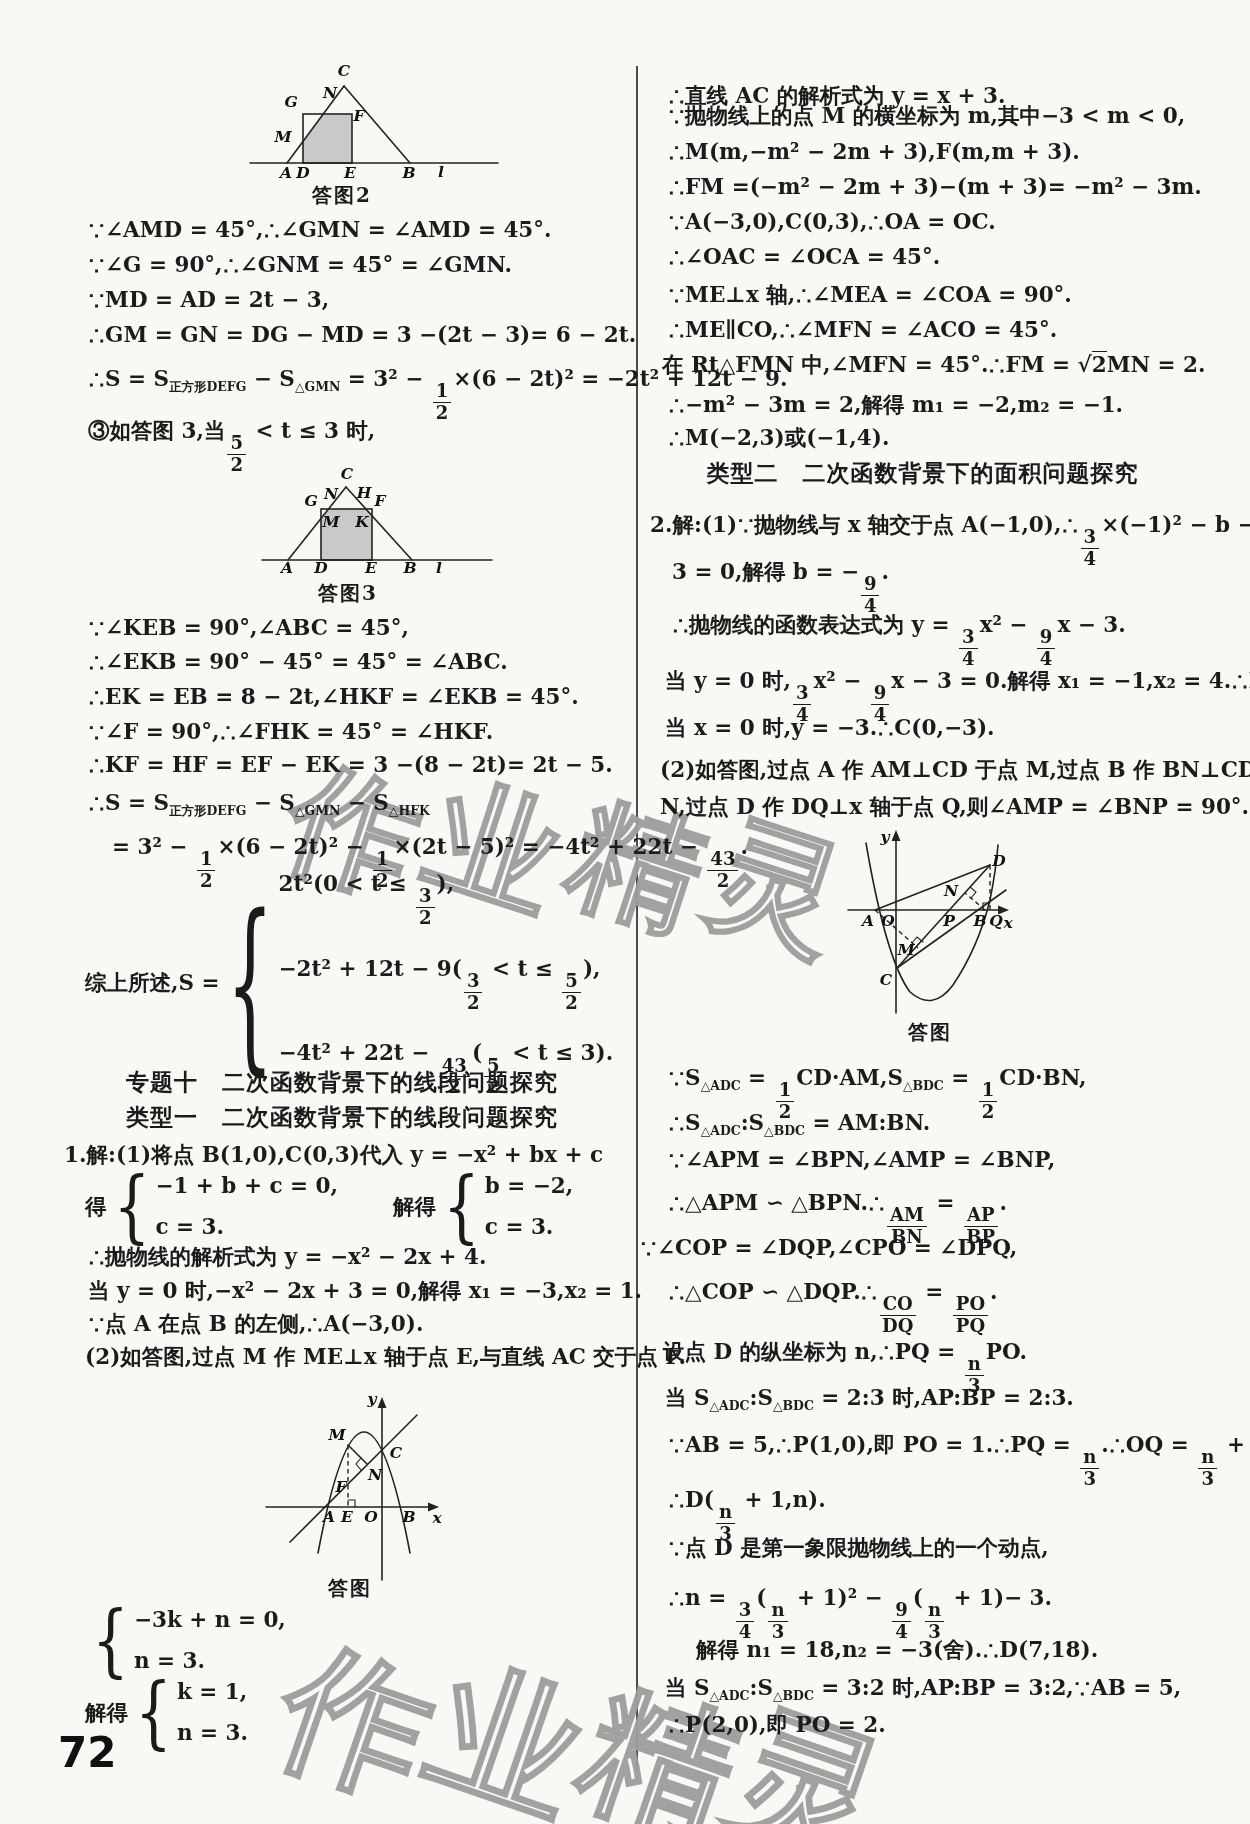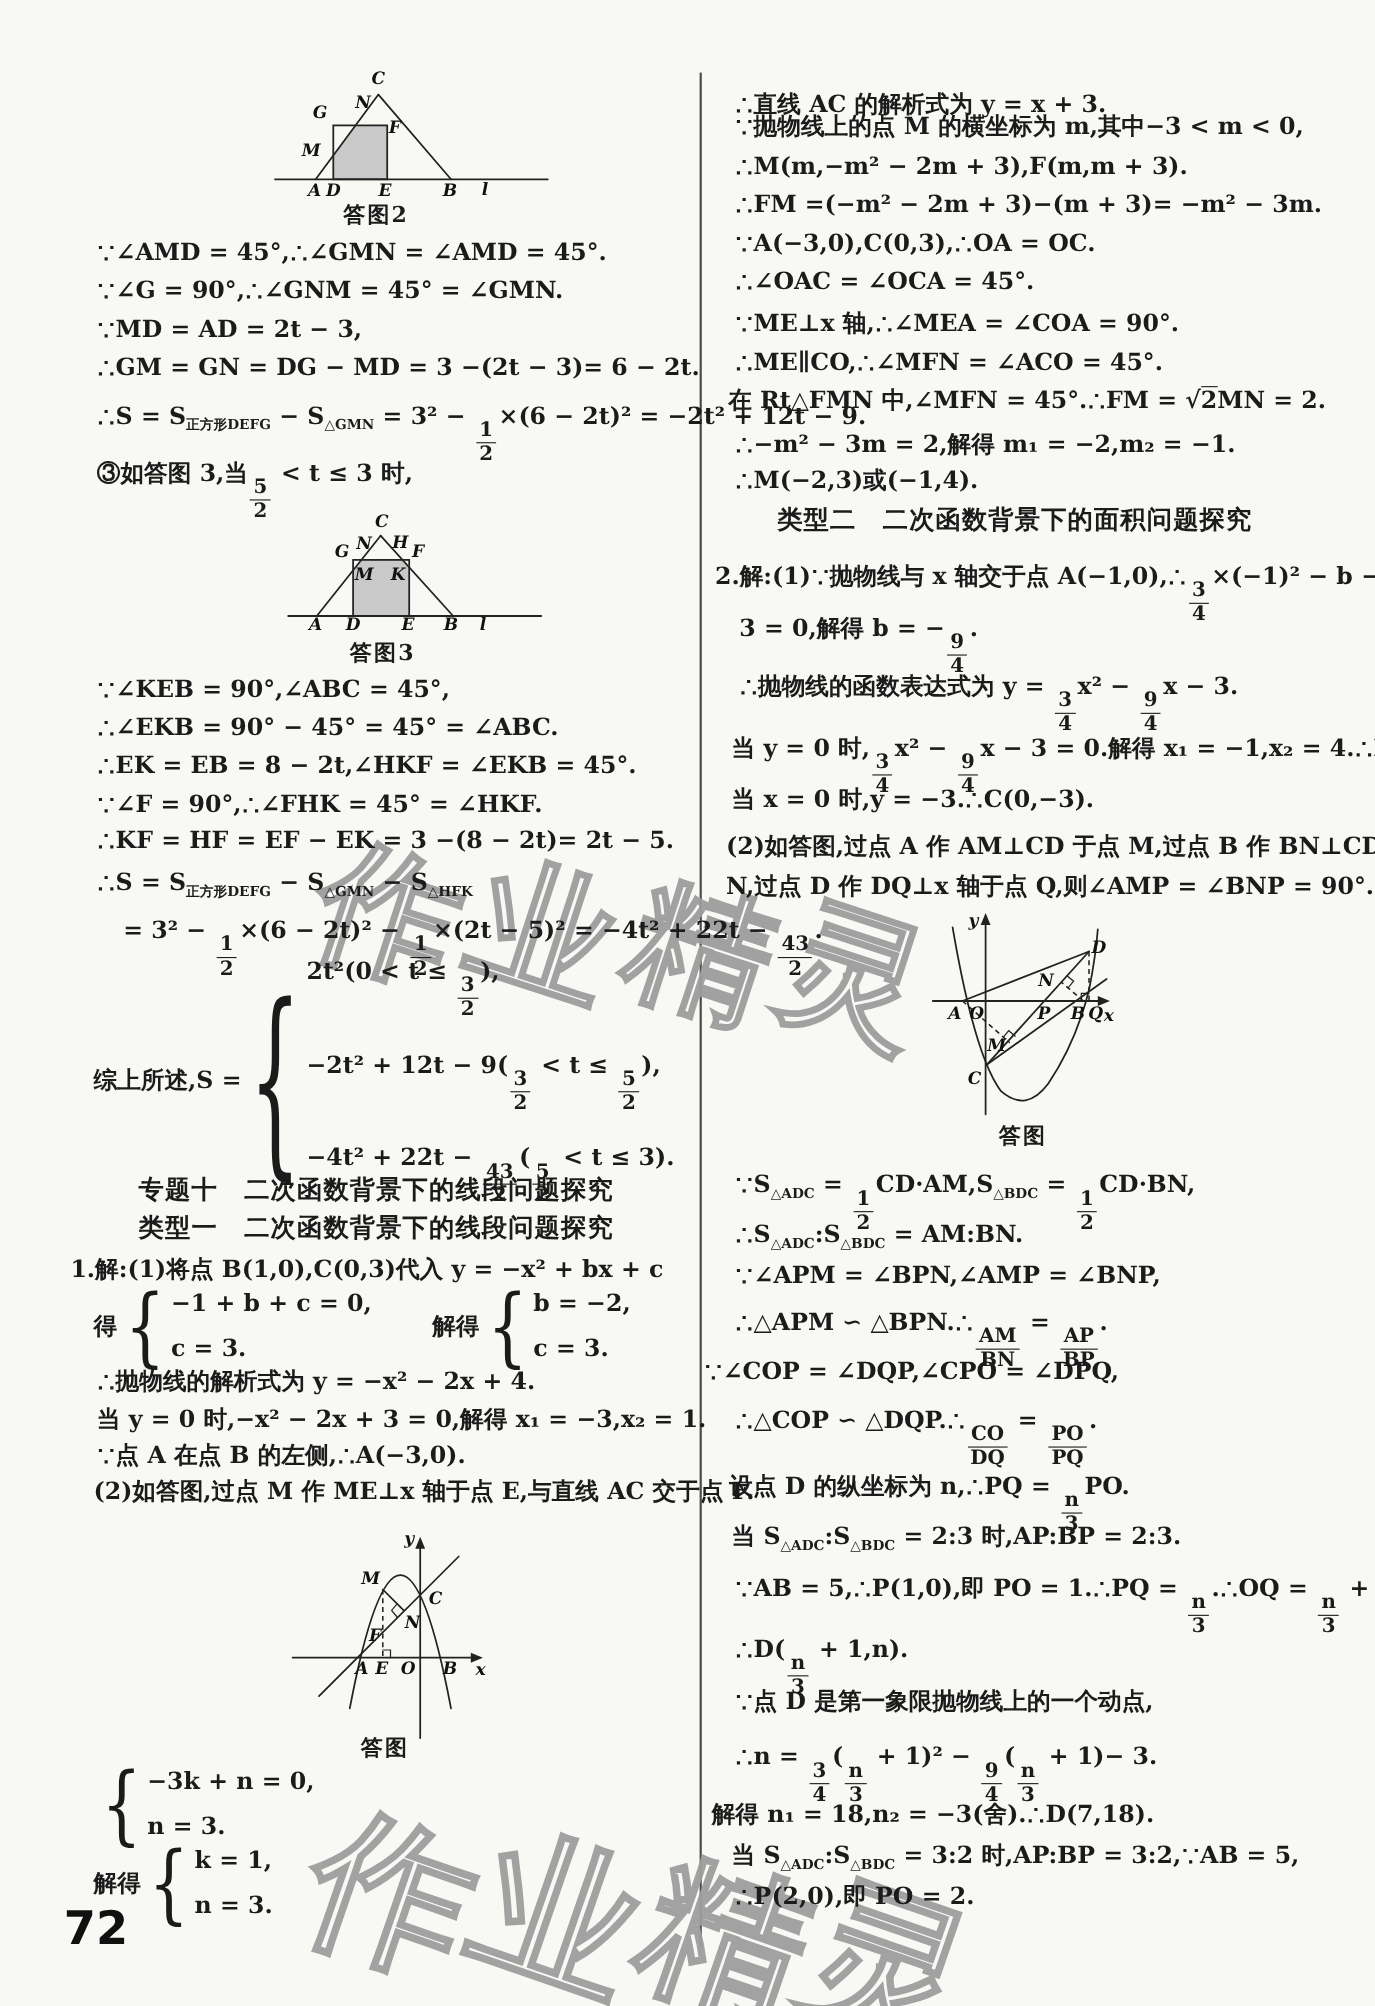--- a/index.html
+++ b/index.html
@@ -345,19 +345,19 @@
         </span>(<span class="fr">
           <span class="fn">n</span>
           <span class="fd">3</span>
         </span> + 1)² − <span class="fr">
           <span class="fn">9</span>
           <span class="fd">4</span>
         </span>(<span class="fr">
           <span class="fn">n</span>
           <span class="fd">3</span>
         </span> + 1)− 3.</div>
-      <div class="line" style="left: 647px; top: 1634px;">解得 n₁ = 18,n₂ = −3(舍).∴D(7,18).</div>
+      <div class="line" style="left: 696px; top: 1634px;">解得 n₁ = 18,n₂ = −3(舍).∴D(7,18).</div>
       <div class="line" style="left: 665px; top: 1672px;">当 S<sub class="sb">△ADC</sub>:S<sub class="sb">△BDC</sub> = 3:2 时,AP:BP = 3:2,∵AB = 5,</div>
       <div class="line" style="left: 668px; top: 1709px;">∴P(2,0),即 PO = 2.</div>
     </div>
 
   <div class="pagenum">72</div>
 </div>
 
 </body></html>

